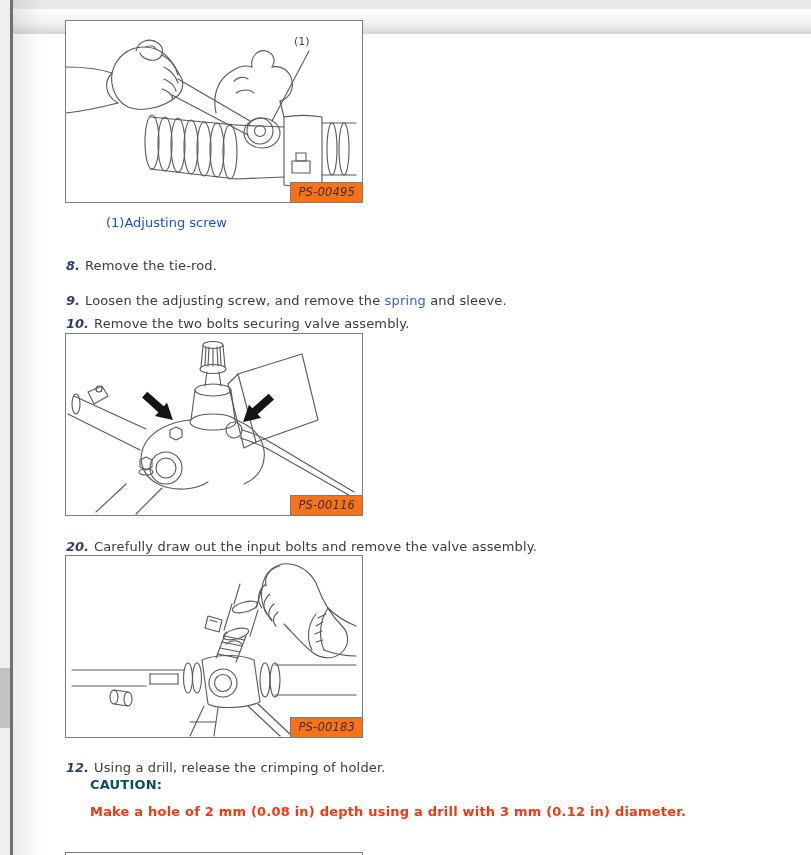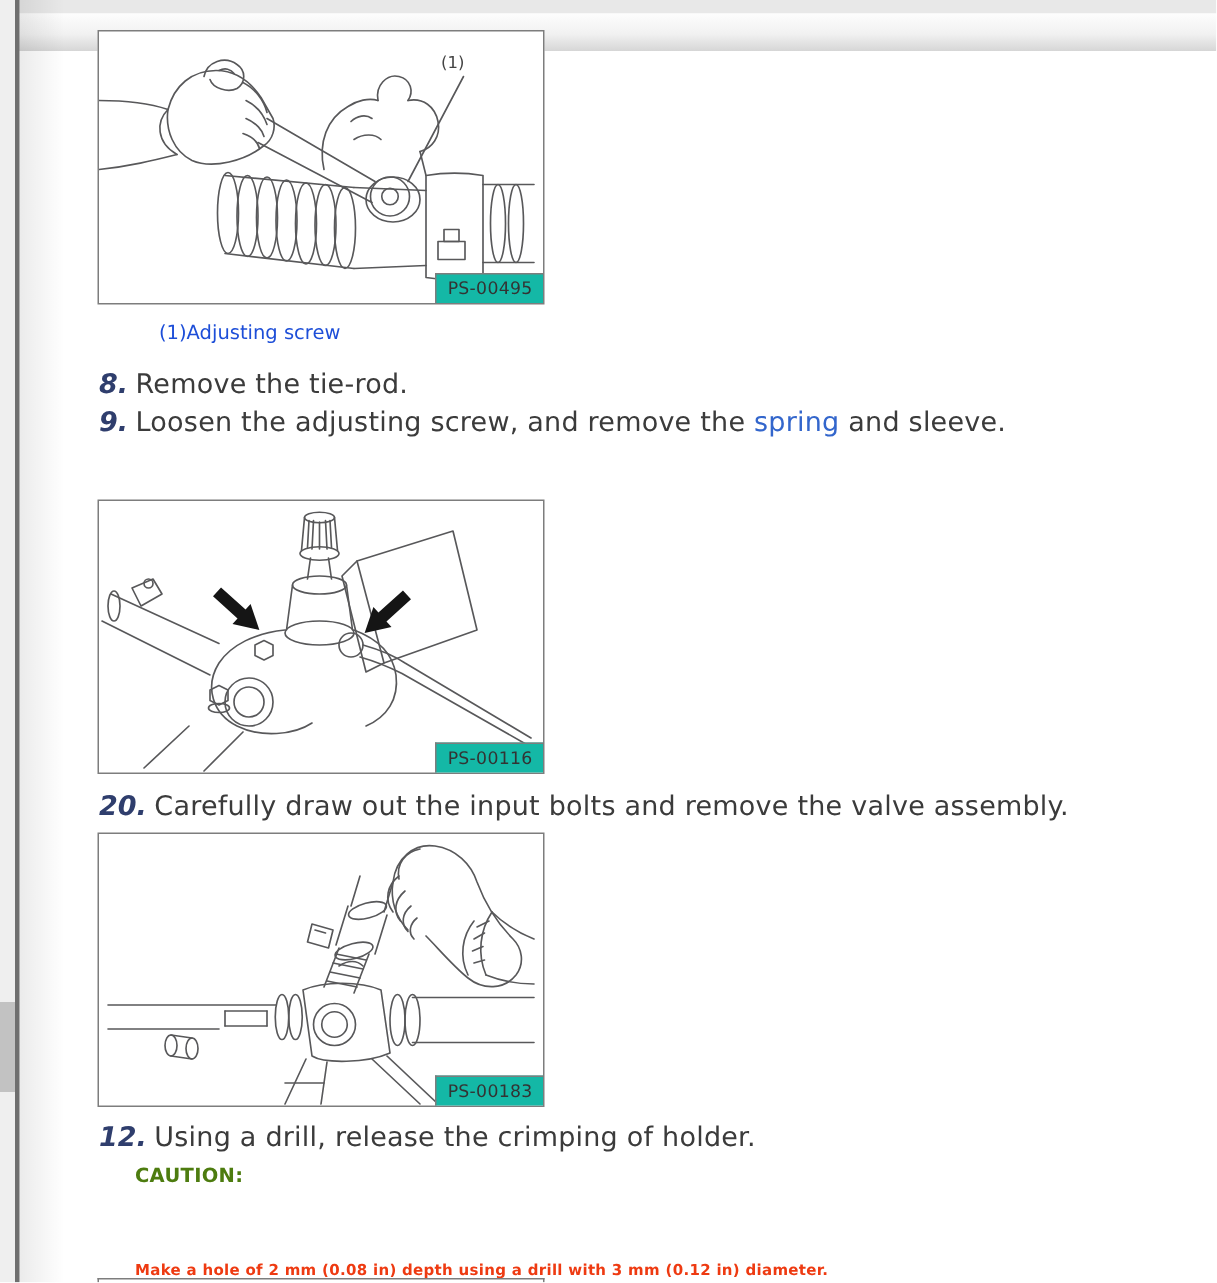--- a/index.html
+++ b/index.html
@@ -13,42 +13,42 @@
   .scroll-track{position:absolute;left:0;top:0;width:10px;height:855px;background:#efefef;}
   .scroll-thumb{position:absolute;left:0;top:668px;width:10px;height:60px;background:#c2c2c2;}
   .divider{position:absolute;left:10px;top:0;width:3px;height:855px;background:#6f6f6f;}
   .left-shadow{position:absolute;left:13px;top:0;width:30px;height:855px;
                background:linear-gradient(to right,rgba(0,0,0,0.08),rgba(0,0,0,0));}
   
   .figure{position:absolute;left:65px;width:298px;height:183px;border:1px solid #7d7d7d;
           background:#fff;box-sizing:border-box;}
   #fig1{top:20px}#fig2{top:333px}#fig3{top:555px}
   .fig-label{position:absolute;right:0;bottom:0;border:1px solid #7d7d7d;border-right:none;
-             border-bottom:none;background:#14b8a6;font-size:11.5px;color:#333;
-             padding:2px 7px 3px 7px;letter-spacing:.2px;}
+             border-bottom:none;background:#f97316;font-size:11.5px;color:#333;
+             padding:2px 7px 3px 7px;letter-spacing:.2px;font-style:italic;}
   .fig-next{position:absolute;left:65px;top:852px;width:298px;height:3px;
             border:1px solid #7d7d7d;border-bottom:none;background:#fff;box-sizing:border-box;}
   
   .art path,.art line,.art circle,.art ellipse,.art polyline{
      fill:none;stroke:#58585a;stroke-width:1.1;stroke-linecap:round;stroke-linejoin:round;}
   .art .solid{fill:#151515;stroke:none;}
   .art text{fill:#444;font-size:11px;stroke:none;font-family:"DejaVu Sans",sans-serif;}
   
   .caption{position:absolute;left:106px;top:215px;font-size:13px;color:#1d4ed8;}
-  .step{position:absolute;font-size:18px;color:#3b3b3b;white-space:nowrap;letter-spacing:.15px;}
+  .step{position:absolute;font-size:13px;color:#3b3b3b;white-space:nowrap;letter-spacing:.15px;margin-top:12px;}
   .step .num{font-weight:bold;font-style:italic;color:#2f3e6d;margin-right:5px;letter-spacing:0;}
   .inline-link{color:#3366cc;text-decoration:none;cursor:pointer;}
   #step8{left:66px;top:246px}
-  #step9{left:66px;top:271px}
+  #step9{left:66px;top:281px}
   #step10{left:66px;top:304px}
   #step11{left:66px;top:527px}
   #step12{left:66px;top:748px}
-  .caution-title{position:absolute;left:90px;top:777px;font-size:13px;font-weight:bold;color:#4d7c0f;letter-spacing:.2px;text-align:center;}
-  .caution-text{position:absolute;left:90px;top:803px;width:600px;font-size:10px;font-weight:bold;
-                color:#ee3a11;line-height:17px;letter-spacing:.2px;margin-top:36px;}
+  .caution-title{position:absolute;left:90px;top:777px;font-size:13px;font-weight:bold;color:#0c4a6e;letter-spacing:.2px;text-align:center;}
+  .caution-text{position:absolute;left:90px;top:803px;width:600px;font-size:13px;font-weight:bold;
+                color:#ee3a11;line-height:17px;letter-spacing:.2px;}
 </style>
 </head>
 <body>
 
 <div class="screen">
 
   <div class="top-strip"></div>
   <div class="top-shade"></div>
   <div class="left-shadow"></div>
 
@@ -110,20 +110,23 @@
     <div class="fig-label">PS-00495</div>
   </div>
 
   <div class="caption">(1)Adjusting screw</div>
 
   <div class="step" id="step8">
     <span class="num">8.</span><span>Remove the tie-rod.</span>
   </div>
   <div class="step" id="step9">
     <span class="num">9.</span><span>Loosen the adjusting screw, and remove the </span><a class="inline-link">spring</a><span> and sleeve.</span>
+  </div>
+  <div class="step" id="step10">
+    <span class="num">10.</span><span>Remove the two bolts securing valve assembly.</span>
   </div>
 
   <div class="figure" id="fig2">
     <svg class="art" width="296" height="181" viewBox="0 0 296 181">
 
       <path d="M172,40 L236,20 L252,86 L190,108 Z"></path>
       <path d="M172,40 L162,50 L178,114 L190,108"></path>
 
       <ellipse cx="147" cy="11" rx="10" ry="3.5"></ellipse>
       <path d="M137,11 L135,33"></path>

